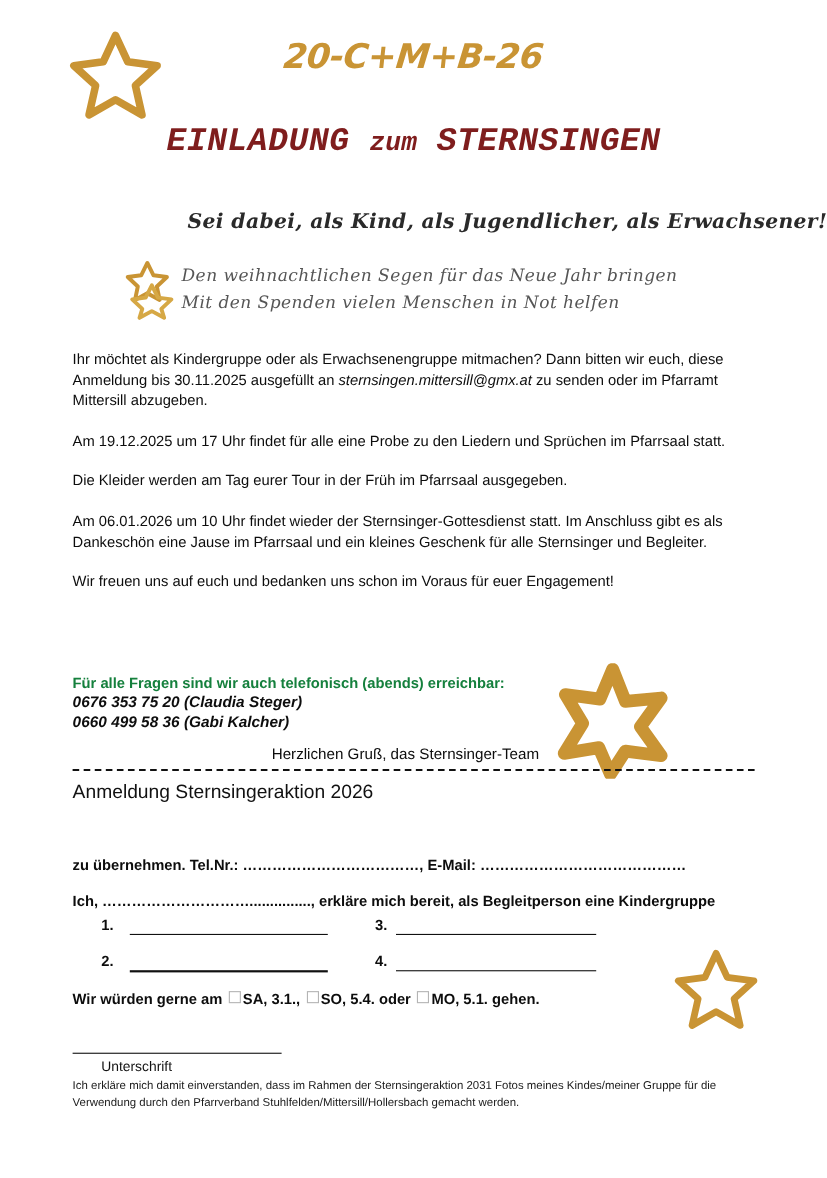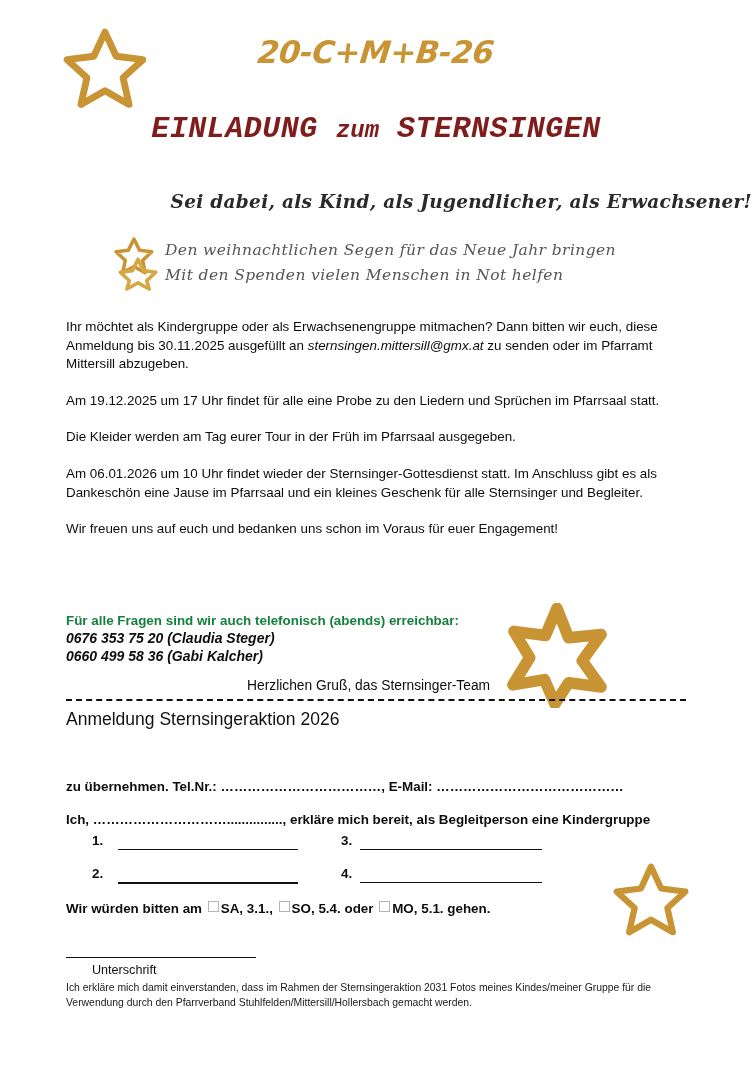--- a/index.html
+++ b/index.html
@@ -326,21 +326,21 @@
   <div class="numbered" id="num-1">1.</div>
   <div class="numbered" id="num-2">2.</div>
   <div class="numbered" id="num-3">3.</div>
   <div class="numbered" id="num-4">4.</div>
 
   <div class="blank-rule" id="rule-1"></div>
   <div class="blank-rule" id="rule-2"></div>
   <div class="blank-rule" id="rule-3"></div>
   <div class="blank-rule" id="rule-4"></div>
 
-  <div class="choice-line"><span>Wir würden bitten am</span>
+  <div class="choice-line"><span>Wir würden gerne am</span>
     <span class="cbox"></span><span>SA, 3.1.,</span>
     <span class="cbox"></span><span>SO, 5.4. oder</span>
     <span class="cbox"></span><span>MO, 5.1. gehen.</span></div>
 
   <div id="sig-rule"></div>
   <div class="sig-label">Unterschrift</div>
   <div class="fineprint">Ich erkläre mich damit einverstanden, dass im Rahmen der Sternsingeraktion 2031 Fotos meines Kindes/meiner Gruppe für die Verwendung durch den Pfarrverband Stuhlfelden/Mittersill/Hollersbach gemacht werden.</div>
 
 </div>
 

